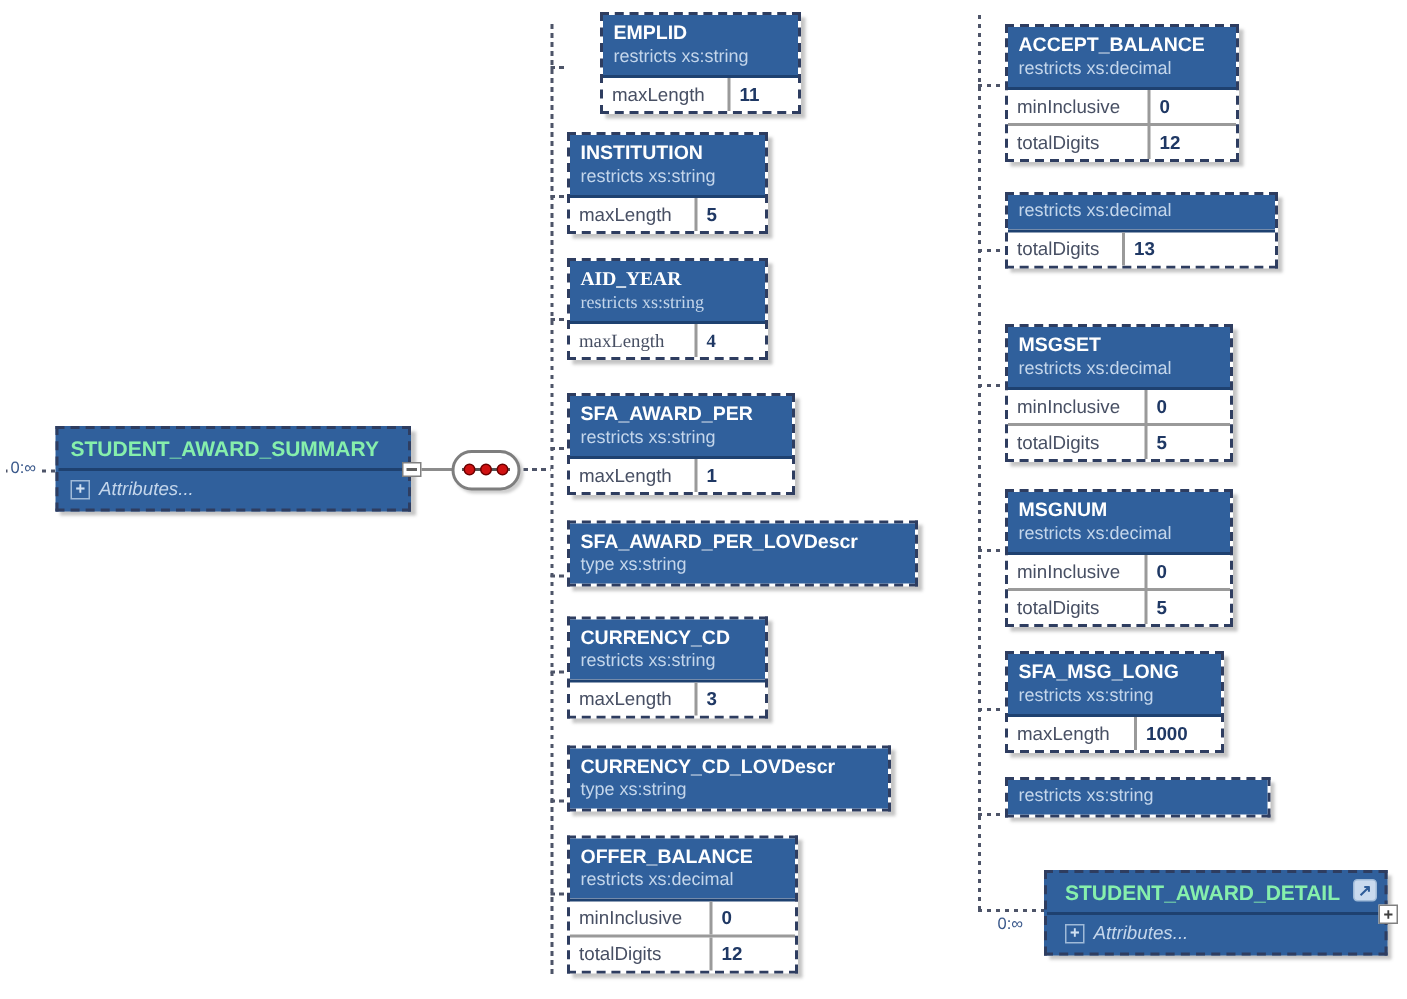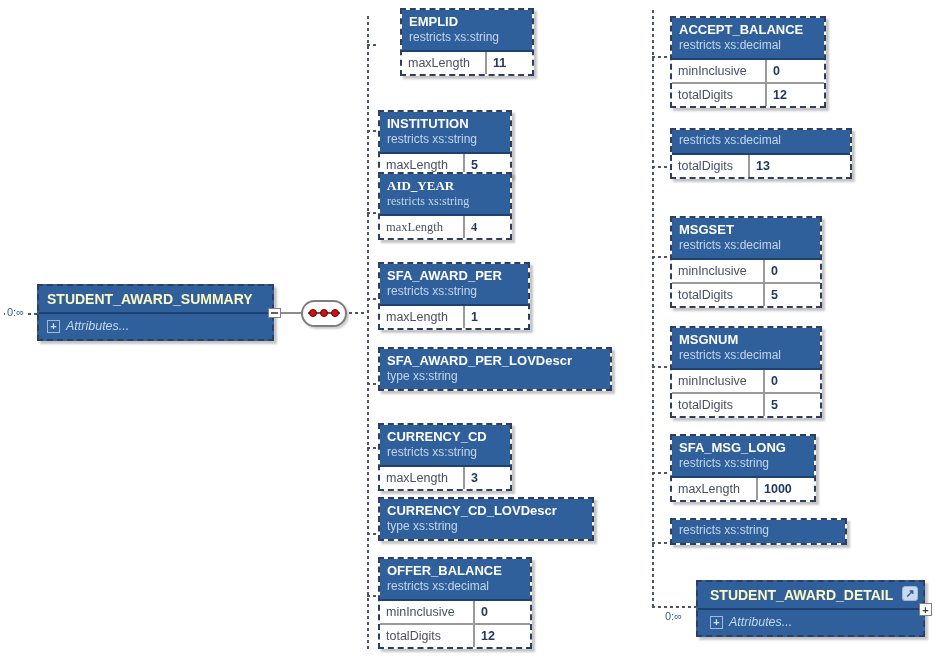--- a/index.html
+++ b/index.html
@@ -22,21 +22,21 @@
   .facets{border-top:2px solid #1e4170;background:#fff;}
   .facet-row{display:flex;height:22px;font-size:12.5px;line-height:22px;}
   .facet-row + .facet-row{border-top:2px solid #9a9a9a;}
   .facet-key{padding:0 4px 0 6px;color:#474f63;border-right:2px solid #9a9a9a;
              box-sizing:border-box;flex:none;white-space:nowrap;}
   .facet-val{flex:1;padding:0 6px;color:#1f3864;font-weight:bold;white-space:nowrap;}
 
   
   .group-box{position:absolute;background:#30609c;border:2px dashed #2e3d60;
              box-shadow:3px 3px 2px rgba(90,90,90,.35);}
-  .group-title{position:relative;color:#fef9c3;font-weight:bold;font-size:14px;line-height:18px;
+  .group-title{position:relative;color:#86efac;font-weight:bold;font-size:14px;line-height:18px;
                padding:4px 8px 4px 8px;white-space:nowrap;border-bottom:2px solid #1e4170;}
   .attr-row{display:flex;align-items:center;gap:6px;padding:5px 8px 6px;}
   .attr-text{color:#c4d6eb;font-style:italic;font-size:12.5px;}
   .plus-icon{display:inline-flex;align-items:center;justify-content:center;flex:none;
              width:11px;height:11px;border:1px solid #9fbad8;color:#cfe0f2;
              font-size:11px;line-height:11px;font-weight:bold;}
 
   
   .handle{position:absolute;right:-9px;top:22px;width:13px;height:10px;background:#fff;
           border:1px solid #808080;box-sizing:border-box;}
@@ -108,21 +108,21 @@
         <div class="elem-sub">restricts xs:string</div>
       </div>
       <div class="facets">
         <div class="facet-row">
           <div class="facet-key" style="width: 85px;">maxLength</div>
           <div class="facet-val">11</div>
         </div>
       </div>
     </div>
     <div class="hline" style="left: 367px; top: 130px; width: 11px;"></div>
-    <div class="elem-box" style="left: 378px; top: 110px; width: 130px;">
+    <div class="elem-box" style="left: 378px; top: 88px; width: 130px;">
       <div class="elem-header">
         <div class="elem-name">INSTITUTION</div>
         <div class="elem-sub">restricts xs:string</div>
       </div>
       <div class="facets">
         <div class="facet-row">
           <div class="facet-key" style="width: 85px;">maxLength</div>
           <div class="facet-val">5</div>
         </div>
       </div>
@@ -154,21 +154,21 @@
       </div>
     </div>
     <div class="hline" style="left: 367px; top: 383px; width: 11px;"></div>
     <div class="elem-box" style="left: 378px; top: 347px; width: 230px;">
       <div class="elem-header">
         <div class="elem-name">SFA_AWARD_PER_LOVDescr</div>
         <div class="elem-sub">type xs:string</div>
       </div>
     </div>
     <div class="hline" style="left: 367px; top: 447px; width: 11px;"></div>
-    <div class="elem-box" style="left: 378px; top: 411px; width: 130px; margin-top: 12px;">
+    <div class="elem-box" style="left: 378px; top: 411px; width: 130px;">
       <div class="elem-header">
         <div class="elem-name">CURRENCY_CD</div>
         <div class="elem-sub">restricts xs:string</div>
       </div>
       <div class="facets">
         <div class="facet-row">
           <div class="facet-key" style="width: 85px;">maxLength</div>
           <div class="facet-val">3</div>
         </div>
       </div>

